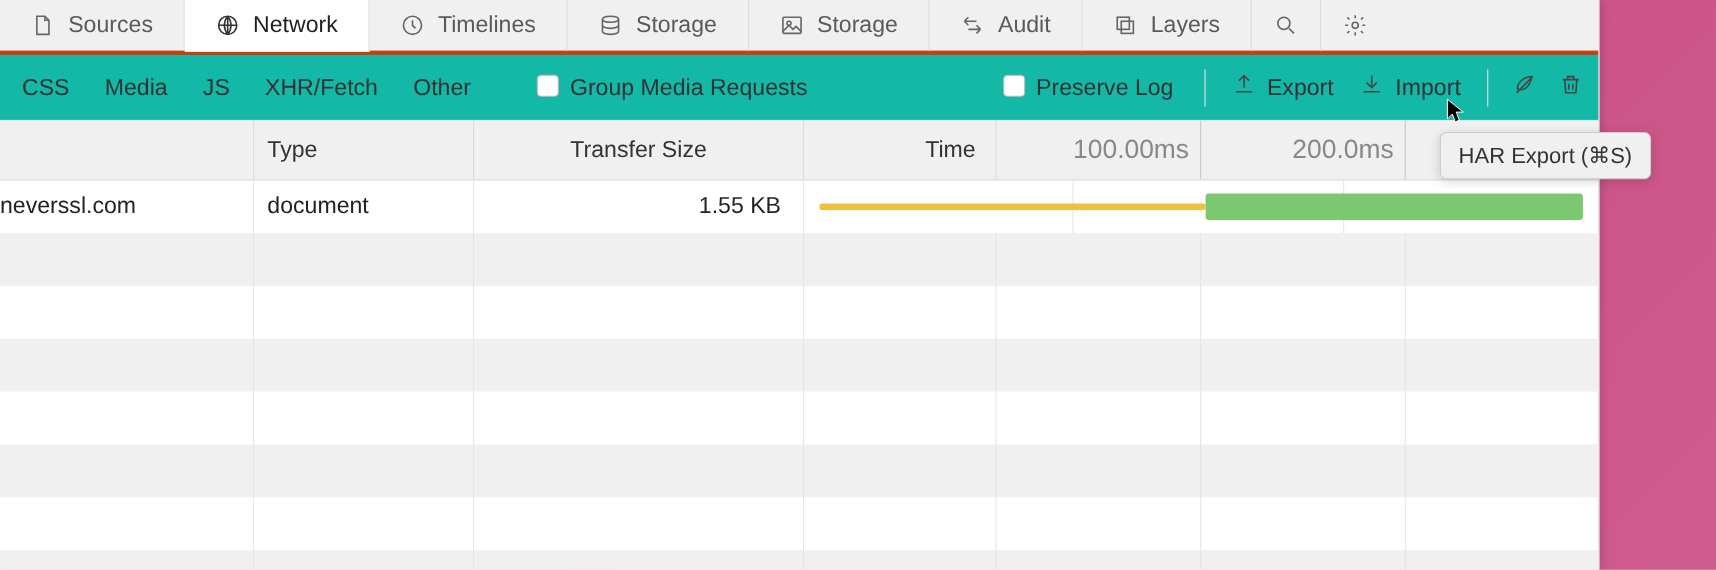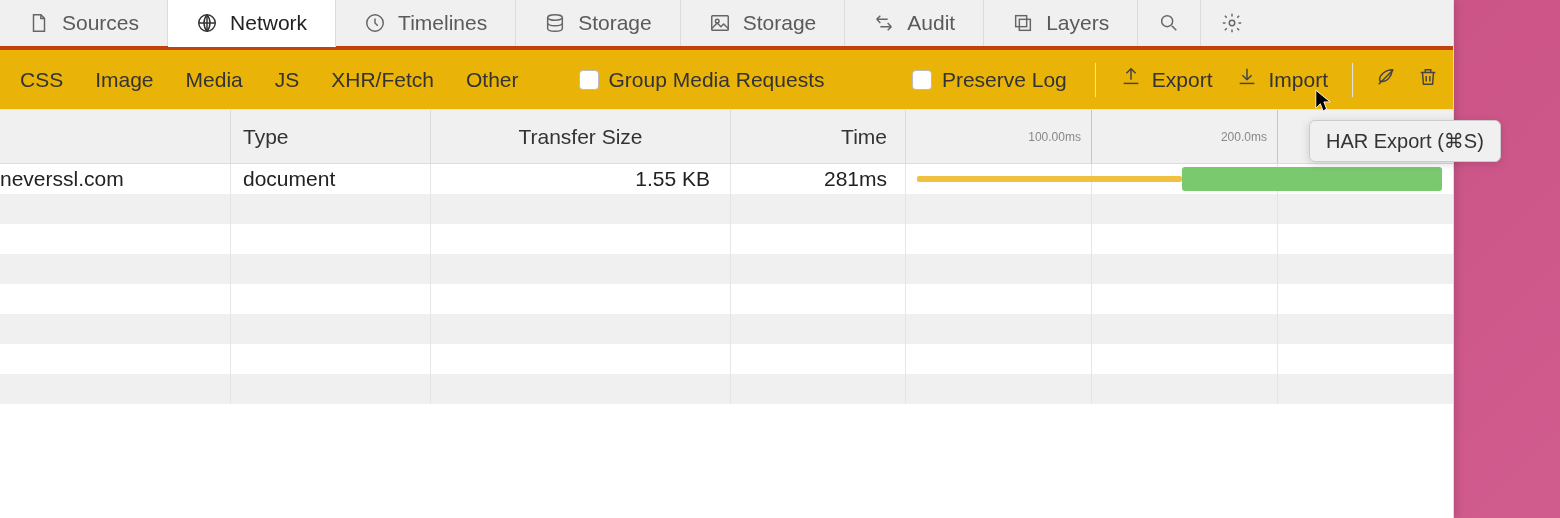--- a/index.html
+++ b/index.html
@@ -55,31 +55,30 @@
   .tab-label { }
   .tab-small { padding: 0 20px; }
   
   .filters {
     display: flex;
     align-items: center;
     height: 60px;
     border-bottom: 1px solid #e5e5e5;
     padding: 0 4px;
     gap: 0;
-    background: #eab308;
+    background: #14b8a6;
   }
   .filter-btn {
     padding: 6px 16px;
     color: #333;
     cursor: default;
   }
   .spacer { flex: 1; }
   .checkbox {
     display: flex;
-    align-items: center;
     gap: 10px;
     padding: 6px 16px;
     cursor: default;
   }
   .checkbox .box {
     width: 20px;
     height: 20px;
     border: 1.5px solid #bbb;
     border-radius: 4px;
     background: #fff;
@@ -119,27 +118,27 @@
   .tick {
     position: absolute;
     top: 0;
     bottom: 0;
     border-right: 1px solid #c6c6c6;
     display: flex;
     align-items: center;
     justify-content: flex-end;
     padding-right: 10px;
     color: #888;
-    font-size: 12px;
+    font-size: 24px;
   }
   
   .tbody { }
   .row {
     display: flex;
-    height: 30px;
+    height: 48px;
     align-items: center;
   }
   .row:nth-child(even) { background: #f0f0f0; }
   .row .col { color:#222; }
   .row .col-name { padding-left: 0; }
   .row .col-size { justify-content: flex-end; padding-right: 20px; }
   .row .col-type, .row .col-size, .row .col-time, .row .col-waterfall {
     border-left:1px solid #e5e5e5; height:100%; display:flex; align-items:center;
   }
   .row .col-waterfall { position: relative; }
@@ -270,21 +269,20 @@
         <svg viewBox="0 0 24 24">
             <circle cx="12" cy="12" r="3"></circle>
             <path d="M12 2v3M12 19v3M4.2 4.2l2.1 2.1M17.7 17.7l2.1 2.1M2 12h3M19 12h3M4.2 19.8l2.1-2.1M17.7 6.3l2.1-2.1"></path>
           </svg>
       </span>
     </div>
   </div>
 
   <div class="filters">
     <div class="filter-btn">CSS</div>
-    <div class="filter-btn">Image</div>
     <div class="filter-btn">Media</div>
     <div class="filter-btn">JS</div>
     <div class="filter-btn">XHR/Fetch</div>
     <div class="filter-btn">Other</div>
     <div style="width:28px"></div>
     <div class="checkbox">
       <span class="box"></span>
       <span>Group Media Requests</span>
     </div>
     <div class="spacer"></div>
@@ -343,21 +341,20 @@
           <span>200.0ms</span>
         </div>
     </div>
   </div>
 
   <div class="tbody">
     <div class="row">
       <div class="col col-name">neverssl.com</div>
       <div class="col col-type">document</div>
       <div class="col col-size">1.55 KB</div>
-      <div class="col col-time">281ms</div>
       <div class="col col-waterfall">
         <div class="wf-body-grid" style="left:0; width:34%"></div>
         <div class="wf-body-grid" style="left:34%; width:34%"></div>
         <div class="wf-yellow" style="left:2%; width:48.5%"></div>
         <div class="wf-green" style="left:50.5%; width:47.5%"></div>
       </div>
     </div>
     <div class="row">
       <div class="col col-name"></div>
         <div class="col col-type"></div>

